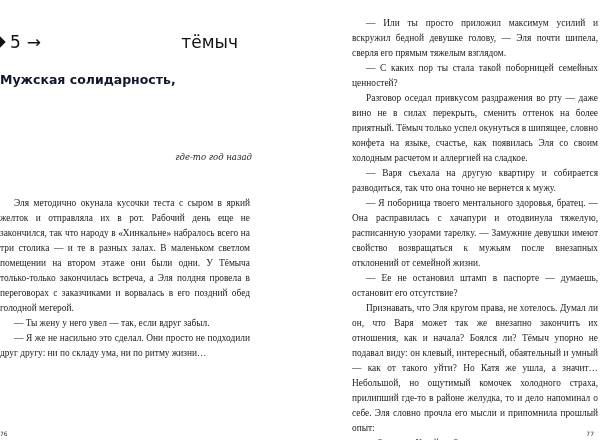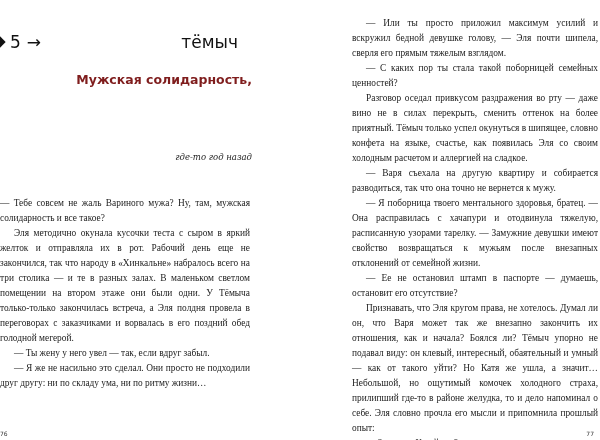--- a/index.html
+++ b/index.html
@@ -8,21 +8,21 @@
   .page-left { left: 0; width: 300px; }
   .page-right { left: 300px; width: 300px; }
 
   .chapter-header { position: absolute; top: 30px; left: 0; width: 252px; height: 24px; }
   .chapter-marker { position: absolute; left: 0; top: 2px; font-family: "DejaVu Sans", sans-serif; font-size: 16px; color: #111; display: flex; align-items: center; gap: 6px; }
   .diamond { display: inline-block; width: 8px; height: 8px; background: #111; transform: rotate(45deg); margin-left: -4px; }
   .chapter-num { font-size: 17px; }
   .arrow { font-size: 17px; }
   .chapter-char { position: absolute; right: 14px; top: 2px; font-family: "DejaVu Sans", sans-serif; font-size: 17px; color: #111; }
 
-  .chapter-title { position: absolute; top: 72px; left: 0; width: 252px; text-align: right; font-family: "DejaVu Sans", sans-serif; font-weight: bold; font-size: 12.5px; line-height: 15px; color: #7f1d1d; }
+  .chapter-title { position: absolute; top: 72px; left: 0; width: 252px; text-align: left; font-family: "DejaVu Sans", sans-serif; font-weight: bold; font-size: 12.5px; line-height: 15px; color: #0f172a; }
 
   .epigraph { position: absolute; top: 152px; left: 0; width: 252px; text-align: right; font-style: italic; font-size: 8.5px; color: #222; }
 
   .body { position: absolute; font-family: "Liberation Serif", serif; font-size: 9.4px; line-height: 15px; color: #222; text-align: justify; margin-top: 16px; }
   .page-left .body { top: 180px; left: 0; width: 250px; }
   .page-right .body { top: 0px; left: 52px; width: 246px; }
   .body p { margin: 0; text-indent: 14px; }
   .body p.noindent { text-indent: 0; }
 
   .page-number { position: absolute; top: 430px; font-family: "DejaVu Sans", sans-serif; font-size: 6px; color: #333; }
@@ -42,21 +42,20 @@
     <div class="chapter-char">тёмыч</div>
   </div>
 
   <div class="chapter-title">
     <div>Мужская солидарность,</div>
   </div>
 
   <div class="epigraph">где-то год назад</div>
 
   <div class="body">
-    <p class="noindent">— Тебе совсем не жаль Вариного мужа? Ну, там, мужская солидарность и все такое?</p>
     <p>Эля методично окунала кусочки теста с сыром в яркий желток и отправляла их в рот. Рабочий день еще не закончился, так что народу в «Хинкальне» набралось всего на три столика — и те в разных залах. В маленьком светлом помещении на втором этаже они были одни. У Тёмыча только-только закончилась встреча, а Эля полдня провела в переговорах с заказчиками и ворвалась в его поздний обед голодной мегерой.</p>
     <p>— Ты жену у него увел — так, если вдруг забыл.</p>
     <p>— Я же не насильно это сделал. Они просто не подходили друг другу: ни по складу ума, ни по ритму жизни…</p>
   </div>
 
   <div class="page-number">76</div>
 </div>
 
 <div class="page page-right">
   <div class="body">

